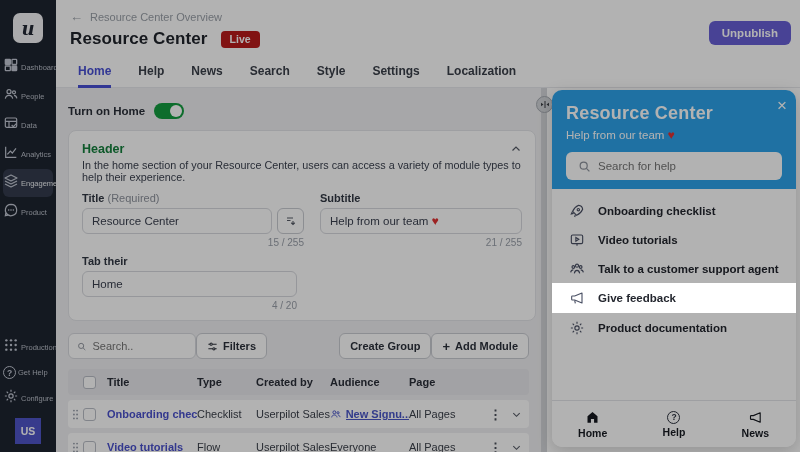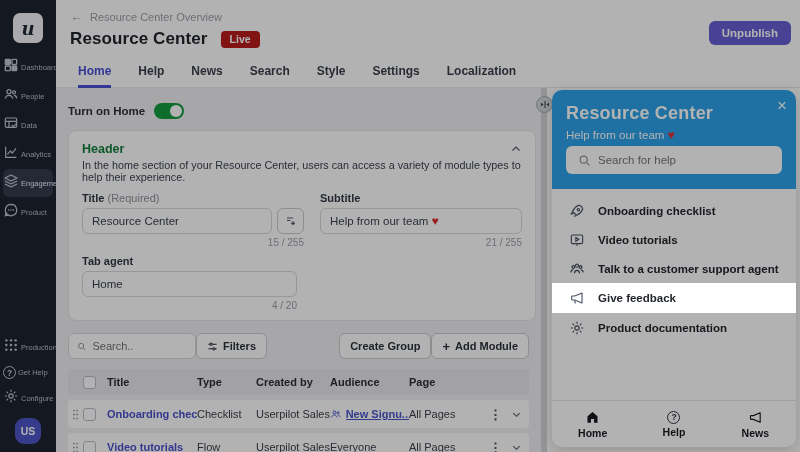--- a/index.html
+++ b/index.html
@@ -17,21 +17,21 @@
     align-items:center;justify-content:center;font-family:"DejaVu Serif",serif;
     font-style:italic;font-weight:bold;font-size:18px;color:#232936;margin-bottom:10px}
   .snav{display:flex;flex-direction:column;align-items:center;width:100%}
   .sitem{width:50px;display:flex;flex-direction:row;align-items:center;gap:2px;
     padding:4px 0;margin-bottom:1px;border-radius:6px;color:#c3c8d4;cursor:pointer}
   .sitem svg{width:16px;height:16px}
   .sitem .slabel{font-size:7.5px;color:#b9bec9;white-space:nowrap}
   .sitem.active{background:#343c4e}
   .sitem.active .slabel{color:#eceef2}
   .sspacer{flex:1}
-  .avatar{width:26px;height:26px;border-radius:9px;background:#4f55c9;color:#fff;
+  .avatar{width:26px;height:26px;border-radius:0;background:#4f55c9;color:#fff;
     font-size:10.5px;font-weight:bold;display:flex;align-items:center;justify-content:center;margin-top:5px}
 
   
   .topbar{position:absolute;left:56px;top:0;right:0;height:88px;background:#fff}
   .backrow{display:flex;align-items:center;gap:7px;padding:9px 0 0 14px;color:#9aa0a8;font-size:11px;cursor:pointer}
   .back-arrow::after{content:"←";font-size:13px;color:#9aa0a8}
   .titlerow{display:flex;align-items:center;padding:5px 0 0 14px}
   .page-title{font-size:17px;font-weight:bold;color:#20242c;letter-spacing:.1px}
   .live{margin-left:13px;background:#b91c1c;color:#fff;font-size:10.5px;font-weight:bold;
     padding:2.5px 9px;border-radius:4px}
@@ -98,21 +98,21 @@
     background:#d2d5d9;border:1px solid #a7abb2;display:flex;align-items:center;justify-content:center;cursor:col-resize}
 
   
   .panel{position:absolute;left:552px;top:90px;width:244px;height:357px;background:#fff;
     border-radius:10px;box-shadow:0 4px 16px rgba(0,0,0,.18);overflow:hidden}
   .phead{height:99px;background:#2da3ea;padding:13px 14px 0;position:relative}
   .ptitle{color:#fff;font-size:18px;font-weight:bold;letter-spacing:.2px}
   .psub{color:#fff;font-size:11.5px;margin-top:4px;display:flex;align-items:center;gap:3px}
   .pclose{position:absolute;right:9px;top:6px;cursor:pointer}
   .pclose::after{content:"×";color:#fff;font-size:17px}
-  .psearch{margin-top:4px;height:28px;background:#fff;border-radius:6px;display:flex;align-items:center;
+  .psearch{margin-top:10px;height:28px;background:#fff;border-radius:6px;display:flex;align-items:center;
     gap:7px;padding:0 12px}
   .psearch input{border:none;outline:none;flex:1;font-family:inherit;font-size:11.5px;color:#3b4150;background:transparent}
   .plist{padding-top:7px}
   .pitem{height:29px;display:flex;align-items:center;gap:13px;padding:0 17px;cursor:pointer;
     color:#4b5165;font-size:11.5px}
   .pitem .mlabel{font-weight:bold;color:#23262e}
   .pitem svg{width:16px;height:16px;flex:none}
   .pitem.hl{position:relative;z-index:60;background:#fff;height:30px}
   .pnav{position:absolute;left:0;right:0;bottom:0;height:47px;border-top:1px solid #e3e4e8;
     display:flex;background:#fff}
@@ -269,21 +269,21 @@
           <div class="flabel"><span>Subtitle</span></div>
           <div class="fakeinput">
             <span>Help from our team</span>
             <span class="heart">♥</span>
           </div>
           <div class="counter">21 / 255</div>
         </div>
       </div>
 
       <div class="tabname">
-        <div class="flabel"><span>Tab agent</span></div>
+        <div class="flabel"><span>Tab their</span></div>
         <input class="tinput" value="Home" style="">
         <div class="counter">4 / 20</div>
       </div>
     </section>
 
     <div class="toolbar">
       <div class="search">
         <svg width="11" height="11" viewBox="0 0 24 24" fill="none" stroke="#8d929c" stroke-width="2.4">
             <circle cx="10.5" cy="10.5" r="6.5"></circle>
             <path d="M15.5 15.5L21 21"></path>

